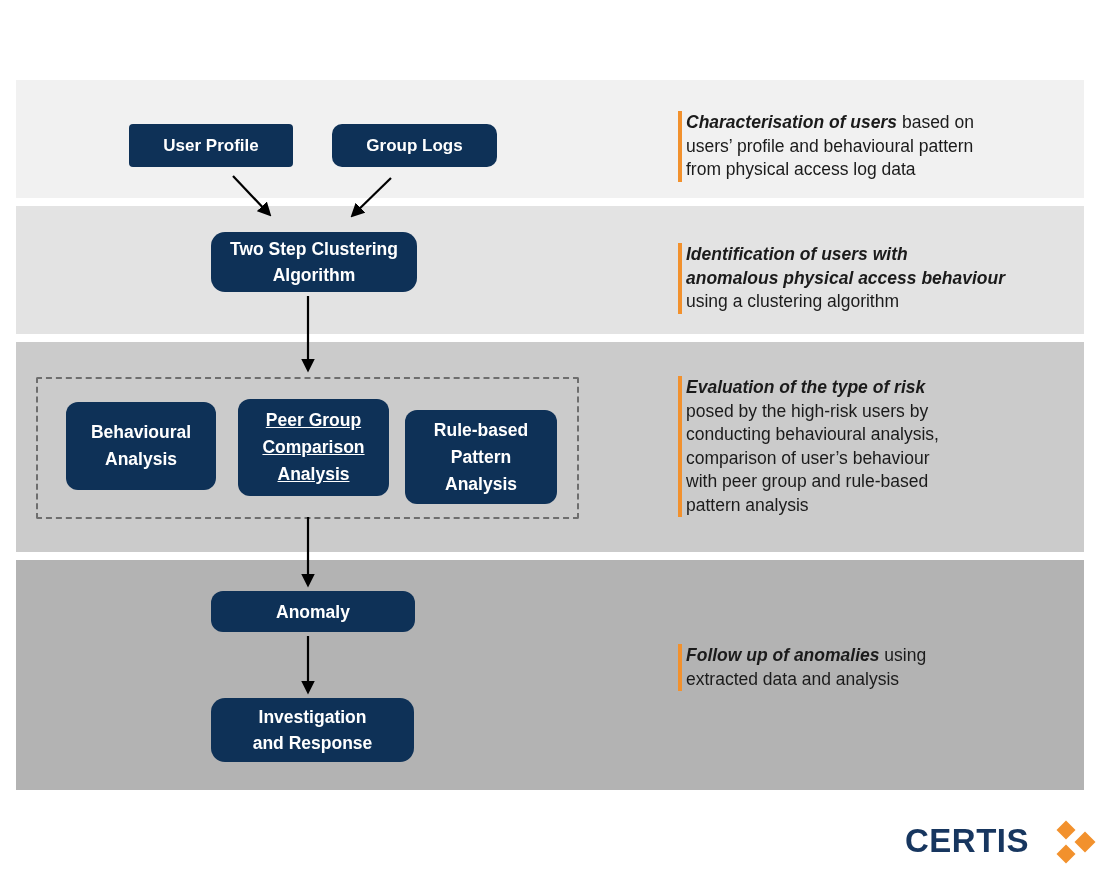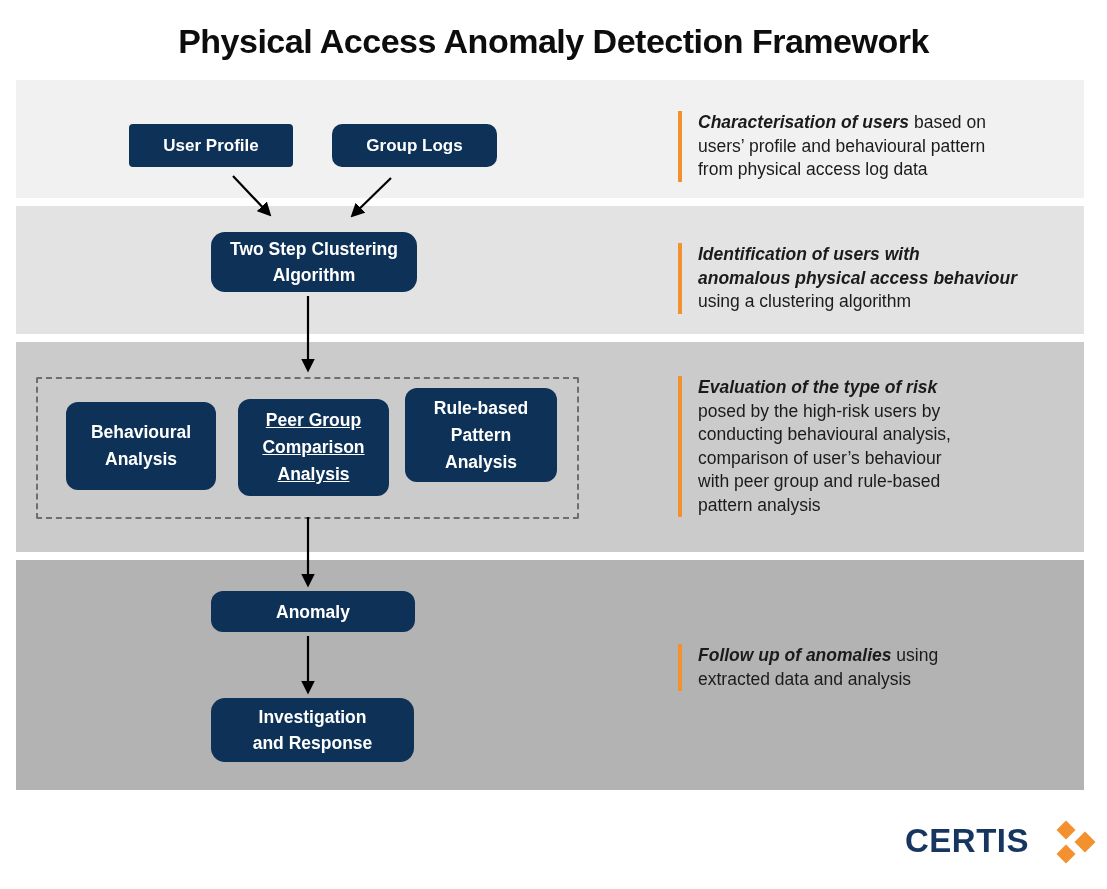--- a/index.html
+++ b/index.html
@@ -23,31 +23,31 @@
     position:absolute; background:#0e3157; color:#ffffff;
     display:flex; align-items:center; justify-content:center;
     text-align:center; font-weight:bold; white-space:pre-line;
     font-size:17px; line-height:26px;
   }
   .n-user        { left:129px; top:124px; width:164px; height:43px; border-radius:4px; }
   .n-logs        { left:332px; top:124px; width:165px; height:43px; border-radius:10px; }
   .n-cluster     { left:211px; top:232px; width:206px; height:60px; border-radius:14px; font-size:17.5px; }
   .n-behavioural { left:66px;  top:402px; width:150px; height:88px; border-radius:12px; font-size:17.5px; line-height:27px; }
   .n-peer        { left:238px; top:399px; width:151px; height:97px; border-radius:12px; font-size:17.5px; line-height:27px;text-decoration:underline; }
-  .n-rule        { left:405px; top:388px; width:152px; height:94px; border-radius:12px; font-size:17.5px; line-height:27px; }
+  .n-rule        { left:405px; top:410px; width:152px; height:94px; border-radius:12px; font-size:17.5px; line-height:27px; }
   .n-anomaly     { left:211px; top:591px; width:204px; height:41px; border-radius:12px; font-size:17.5px; }
   .n-invest      { left:211px; top:698px; width:203px; height:64px; border-radius:14px; font-size:17.5px; }
   .dashed-box {
     position:absolute; left:36px; top:377px; width:543px; height:142px;
     border:2px dashed #6e6e6e; border-radius:2px; background:transparent;
   }
   .arrows { position:absolute; left:0; top:0; width:1107px; height:889px; pointer-events:none; }
   .annotation {
     position:absolute; left:678px; width:348px;
-    border-left:4px solid #f2912d; padding-left:16px;
+    border-left:4px solid #f2912d; padding-left:4px;
     font-size:17.5px; line-height:23.5px; color:#1b1b1b;
   }
   .a1 { top:111px; }
   .a2 { top:243px; }
   .a3 { top:376px; }
   .a4 { top:644px; }
   .annotation .hl { font-weight:bold; font-style:italic; white-space:pre-line; }
   .annotation .rest { white-space:pre-line; }
   .logo {
     position:absolute; right:10px; top:817px;
@@ -55,21 +55,20 @@
   }
   .wordmark {
     font-size:33px; font-weight:bold; color:#17365f; letter-spacing:0.5px;
   }
 </style>
 </head>
 <body>
 
 <div class="page">
 
-  <h1 class="title">Physical Access Anomaly Detection Framework</h1>
 
   <div class="band band1"></div>
   <div class="band band2"></div>
   <div class="band band3"></div>
   <div class="band band4"></div>
 
   <div class="dashed-box"></div>
 
   <div class="node n-user">User Profile</div>
   <div class="node n-logs">Group Logs</div>

